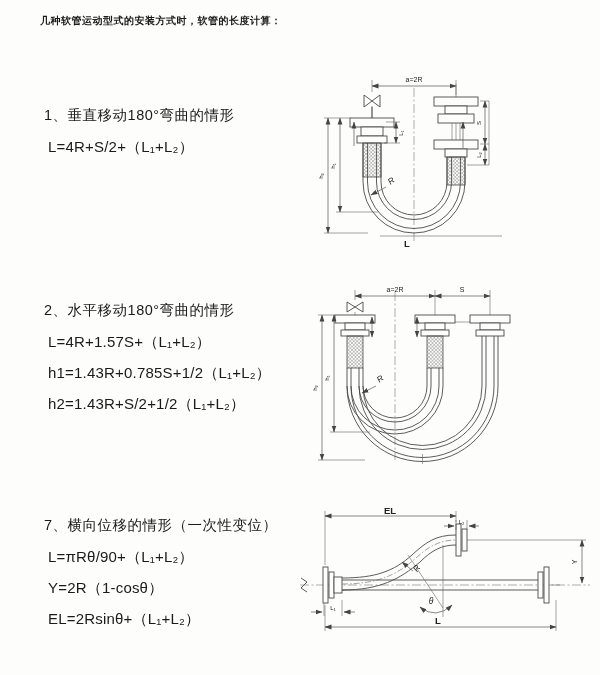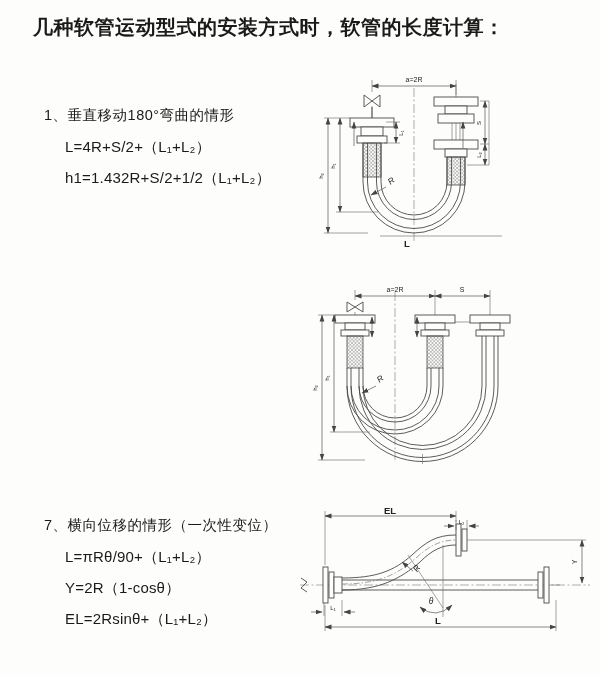--- a/index.html
+++ b/index.html
@@ -2,27 +2,27 @@
 <html><head>
 <meta charset="utf-8">
 <style>
   html,body{margin:0;padding:0;background:#fff;}
   .page{
     position:relative;width:600px;height:675px;overflow:hidden;
     background:#fdfdfb;color:#1a1a1a;
     font-family:"Liberation Sans","DejaVu Sans",sans-serif;
   }
   .title{
-    position:absolute;left:33px;top:14px;
-    font-size:20px;font-weight:700;letter-spacing:.5px;white-space:nowrap;
+    position:absolute;left:40px;top:14px;
+    font-size:10px;font-weight:700;letter-spacing:.5px;white-space:nowrap;
   }
   .sec{position:absolute;left:44px;}
   .sec .heading{font-size:14.5px;font-weight:400;letter-spacing:.5px;white-space:nowrap;}
   .sec .formula{
-    margin-left:21px;margin-top:13px;font-size:15px;font-weight:500;
+    margin-left:4px;margin-top:13px;font-size:15px;font-weight:500;
     letter-spacing:.2px;white-space:nowrap;line-height:18px;
   }
   svg.diagram{position:absolute;}
   .d1{left:310px;top:70px;}
   .d2{left:310px;top:280px;}
   .d3{left:298px;top:505px;}
   svg .ln{stroke:#4a4a4a;stroke-width:.9;fill:none;}
   svg .thin{stroke:#666;stroke-width:.6;fill:none;}
   svg .dim{stroke:#555;stroke-width:.7;fill:none;}
   svg .cl{stroke:#8a8a8a;stroke-width:.7;fill:none;stroke-dasharray:9 2.5 2 2.5;}
@@ -37,23 +37,28 @@
 </head>
 <body>
 
 <div class="page">
 
   <div class="title">几种软管运动型式的安装方式时，软管的长度计算：</div>
 
   <section class="sec" style="top:106px;">
     <div class="heading">1、垂直移动180°弯曲的情形</div>
     <div class="formula">L=4R+S/2+（L₁+L₂）</div>
-    <div class="formula">h1=1.432R+S/2+1/2（L₁+L₂）</div>
   </section>
 
+  <section class="sec" style="top:301px;">
+    <div class="heading">2、水平移动180°弯曲的情形</div>
+    <div class="formula">L=4R+1.57S+（L₁+L₂）</div>
+    <div class="formula">h1=1.43R+0.785S+1/2（L₁+L₂）</div>
+    <div class="formula">h2=1.43R+S/2+1/2（L₁+L₂）</div>
+  </section>
 
   <section class="sec" style="top:516px;">
     <div class="heading">7、横向位移的情形（一次性变位）</div>
     <div class="formula">L=πRθ/90+（L₁+L₂）</div>
     <div class="formula">Y=2R（1-cosθ）</div>
     <div class="formula">EL=2Rsinθ+（L₁+L₂）</div>
   </section>
 
   <svg class="diagram d1" width="280" height="185" viewBox="0 0 280 185">
     <defs>

